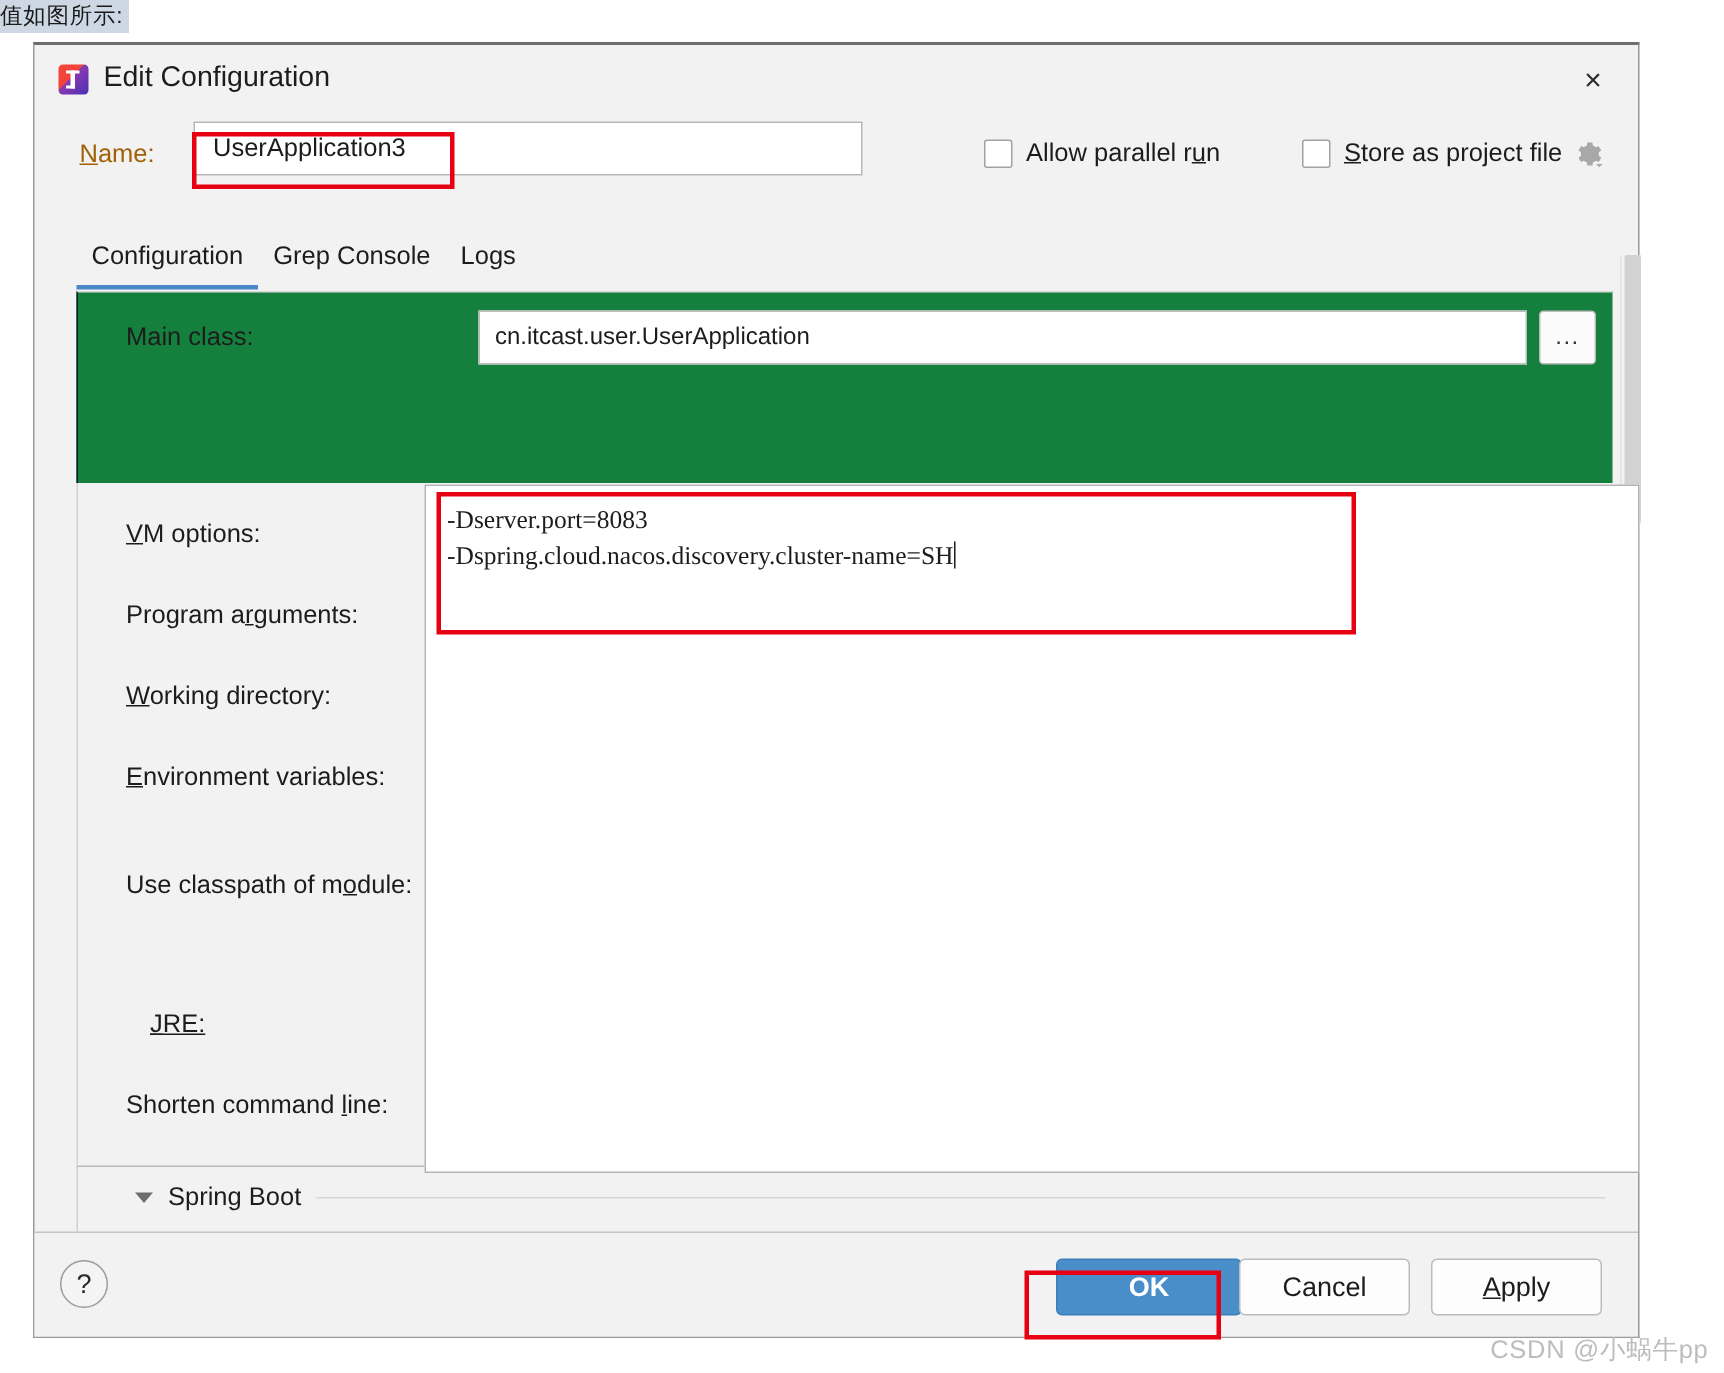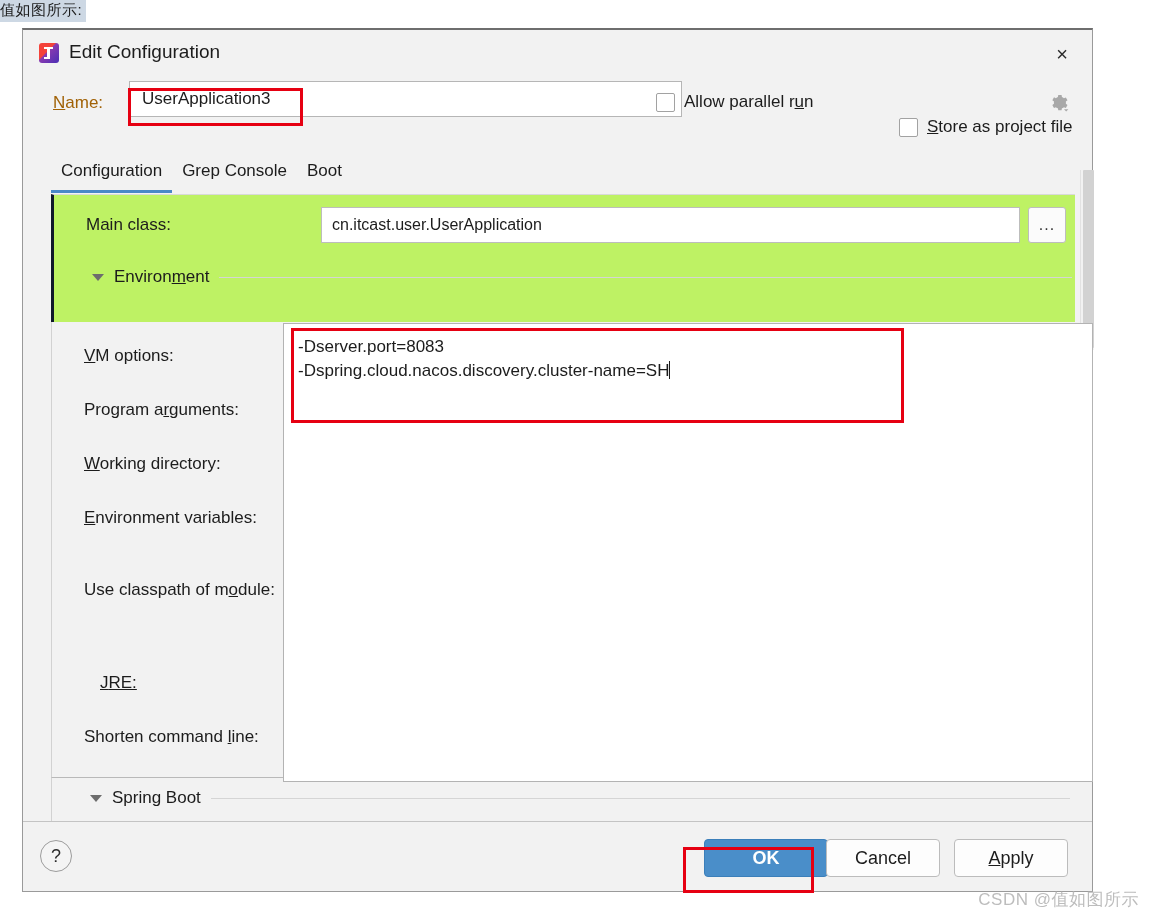--- a/index.html
+++ b/index.html
@@ -61,21 +61,21 @@
   }
 
   
   .name-row { position: relative; height: 54px; }
   .lbl-name {
     position: absolute; left: 30px; top: 17px;
     font-size: 17px; color: #a16207;
   }
   .name-input {
     position: absolute; left: 106px; top: 5px;
-    width: 553px; height: 36px;
+    width: 446px; height: 36px;
     background: #fff; border: 1px solid #b6b6b6;
     font-size: 17px; color: #1c1c1c;
     padding: 0 12px; font-family: "Liberation Sans", sans-serif;
     outline: none;
   }
   .chk {
     position: absolute; display: flex; align-items: center; gap: 9px;
     font-size: 17px; color: #1c1c1c; top: 16px; text-align: center;
   }
   .box {
@@ -108,23 +108,23 @@
     padding: 6px 10px 9px 10px;
     border-bottom: 3px solid transparent;
     cursor: pointer;
   }
   .tab.active { border-bottom-color: #4a88c7; }
 
   
   .panel {
     position: absolute; left: 28px; top: 164px;
     width: 1024px; height: 128px;
-    border-left: 3px solid #0f172a;
+    border-left: 1px solid #0f172a;
     border-top: 1px solid #d9d9d9;
-    background: #bef264;
+    background: #15803d;
     overflow: hidden;
   }
   .panel-lower {
     position: absolute; left: 28px; top: 292px;
     width: 234px; height: 500px;
     border-left: 1px solid #d2d2d2;
     background: #f2f2f2;
     padding-left: 48px;
   }
   .panel-bottom {
@@ -164,21 +164,21 @@
   
   .vm-popup {
     position: absolute;
     left: 283px; top: 323px;
     width: 810px; height: 459px;
     background: #ffffff;
     border: 1px solid #b3b3b3;
   }
   .vm-text {
     position: absolute; left: 14px; top: 11px;
-    font-family: Liberation Sans, sans-serif;
+    font-family: Liberation Serif, serif;
     font-size: 17px; color: #1c1c1c; line-height: 24px;
     white-space: pre;
   }
   .caret {
     display: inline-block; width: 1px; height: 18px;
     background: #1c1c1c; vertical-align: -3px;
   }
 
   
   .scrollbar {
@@ -250,47 +250,42 @@
 
     <div class="name-row">
       <div class="lbl-name"><u class="mn">N</u>ame:</div>
       <input class="name-input" type="text" value="UserApplication3" style="">
 
       <div class="chk" style="left:633px;">
         <span class="box"></span>
         <span>Allow parallel r<u class="mn">u</u>n</span>
       </div>
 
-      <div class="chk" style="left:876px;margin-top:25px;">
+      <div class="chk" style="left:845px;">
         <span class="box"></span>
         <span><u class="mn">S</u>tore as project file</span>
       </div>
 
       <svg class="gear" viewBox="0 0 24 24">
         <path fill="#a8a8a8" d="M12 8.2a3.4 3.4 0 100 6.8 3.4 3.4 0 000-6.8zm8.3 3.4c0-.5 0-1-.1-1.4l2-1.5-2-3.4-2.3.9a7.6 7.6 0 00-2.4-1.4l-.4-2.4h-4l-.4 2.4c-.9.3-1.7.8-2.4 1.4l-2.3-1-2 3.5 2 1.5c0 .4-.1.9-.1 1.4s0 1 .1 1.4l-2 1.5 2 3.4 2.3-.9c.7.6 1.5 1.1 2.4 1.4l.4 2.4h4l.4-2.4c.9-.3 1.7-.8 2.4-1.4l2.3.9 2-3.4-2-1.5c.1-.4.1-.9.1-1.4z"></path>
         <path fill="#a8a8a8" d="M18 19.5l2.6 2.6 2.6-2.6z"></path>
       </svg>
     </div>
 
     <div class="tabs">
       <div class="tab active">Configuration</div>
       <div class="tab">Grep Console</div>
-      <div class="tab">Boot</div>
+      <div class="tab">Logs</div>
     </div>
 
     <div class="panel">
       <div class="field-label" style="left:32px; top:20px;">Main class:</div>
       <input class="main-class-input" type="text" value="cn.itcast.user.UserApplication" style="">
       <div class="browse-btn">...</div>
 
-      <div class="section" style="left:38px; top:72px; width:980px;">
-        <span class="tri"></span>
-        <span>Environ<u class="mn">m</u>ent</span>
-        <span class="sect-line" style="flex:1;"></span>
-      </div>
     </div>
 
     <div class="panel-lower">
       <div class="field-label" style="left:32px; top:24px;"><u class="mn">V</u>M options:</div>
       <div class="field-label" style="left:32px; top:78px;">Program a<u class="mn">r</u>guments:</div>
       <div class="field-label" style="left:32px; top:132px;"><u class="mn">W</u>orking directory:</div>
       <div class="field-label" style="left:32px; top:186px;"><u class="mn">E</u>nvironment variables:</div>
       <div class="field-label" style="left:32px; top:258px;">Use classpath of m<u class="mn">o</u>dule:</div>
       <div class="field-label" style="left:48px; top:351px;text-decoration:underline;"><u class="mn">J</u>RE:</div>
       <div class="field-label" style="left:32px; top:405px;">Shorten command <u class="mn">l</u>ine:</div>
@@ -336,15 +331,15 @@
 
   <div class="vm-popup">
     <div class="vm-text"><span>-Dserver.port=8083</span>
 <span>-Dspring.cloud.nacos.discovery.cluster-name=SH</span><span class="caret"></span></div>
   </div>
 
   <div class="redbox" style="left:128px; top:88px; width:175px; height:38px;"></div>
   <div class="redbox" style="left:291px; top:328px; width:613px; height:95px;"></div>
   <div class="redbox" style="left:683px; top:847px; width:131px; height:46px;"></div>
 
-  <div class="watermark">CSDN @值如图所示</div>
+  <div class="watermark">CSDN @小蜗牛pp</div>
 
 </div>
 
 </body></html>

